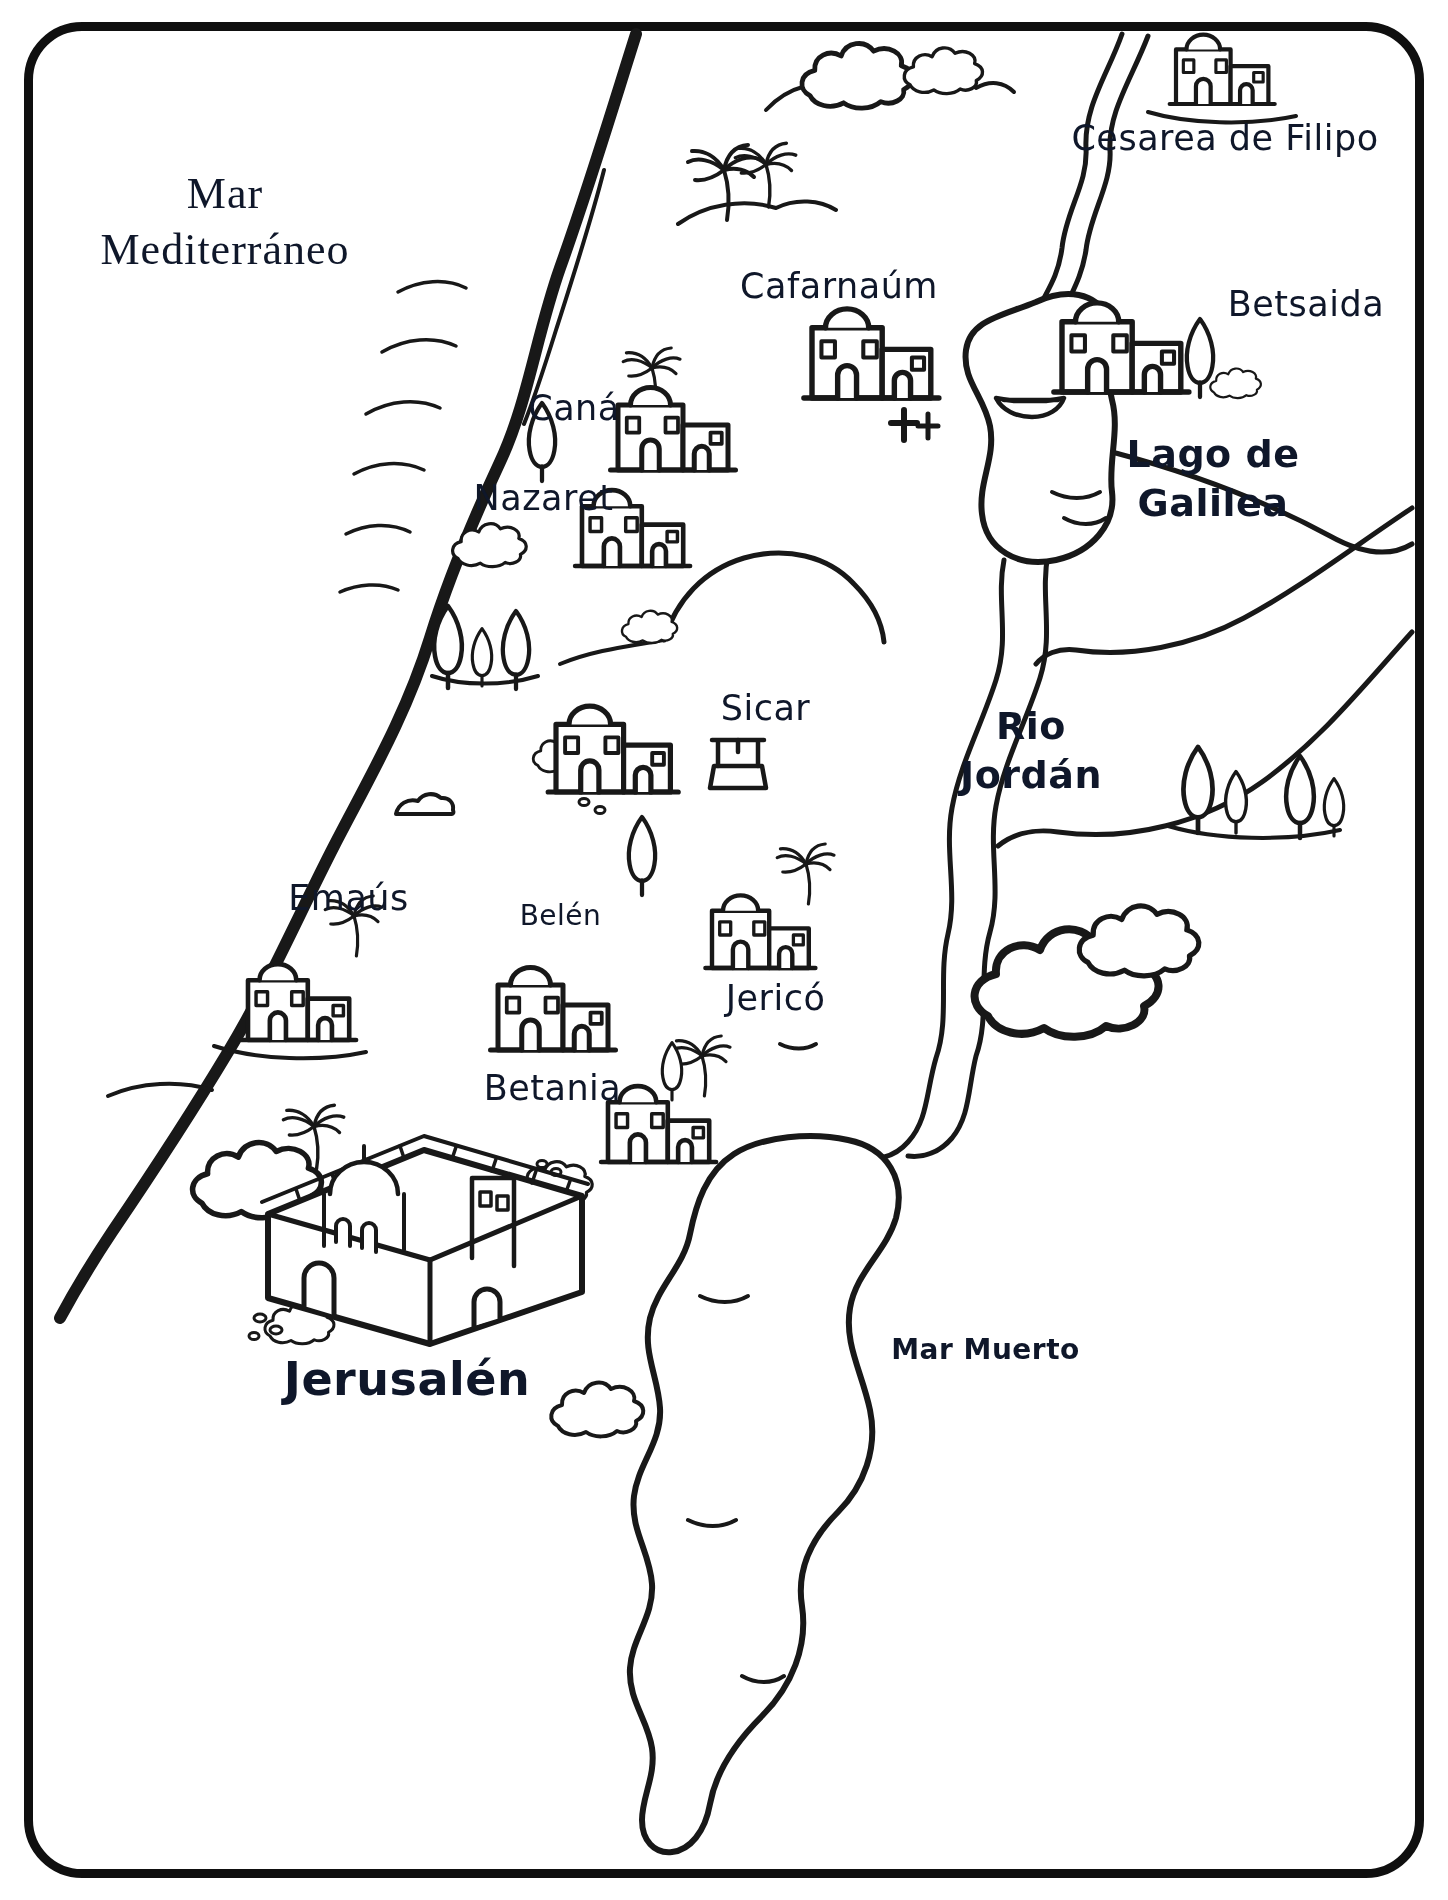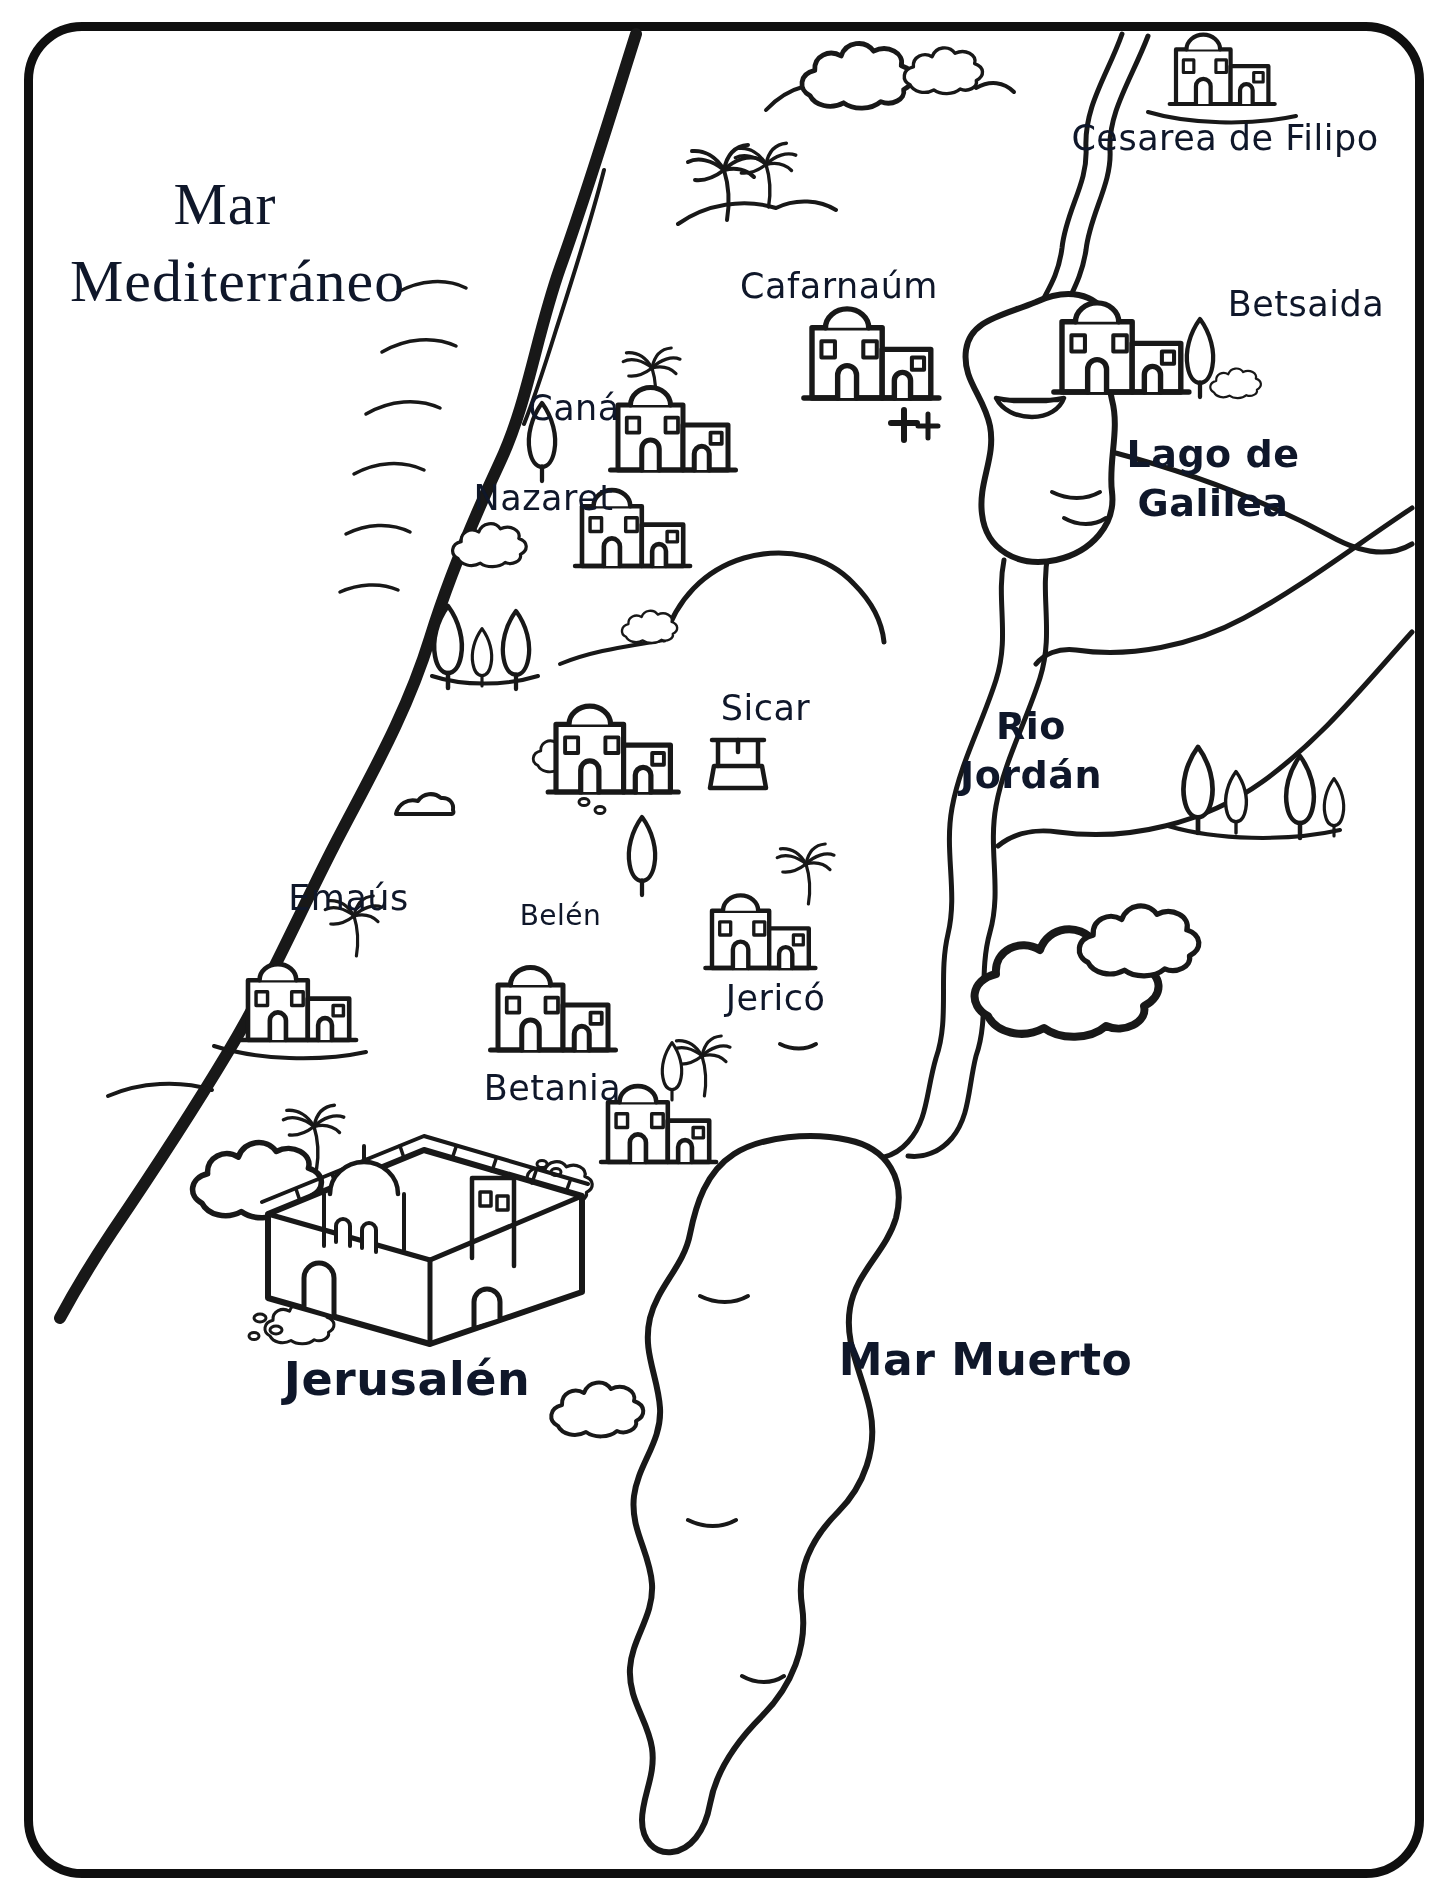--- a/index.html
+++ b/index.html
@@ -231,21 +231,21 @@
         <ellipse cx="276" cy="1330" rx="6" ry="4"></ellipse>
         <ellipse cx="254" cy="1336" rx="5" ry="3.5"></ellipse>
         <ellipse cx="584" cy="802" rx="5" ry="3.5"></ellipse>
         <ellipse cx="600" cy="810" rx="5" ry="3.5"></ellipse>
         <ellipse cx="542" cy="1164" rx="5" ry="3.5"></ellipse>
         <ellipse cx="556" cy="1172" rx="5" ry="3.5"></ellipse>
       </g>
     </g>
   </svg>
 
-  <div class="label serif" style="left:70px;top:166px;width:310px;font-size:60px;">
+  <div class="label serif" style="left:70px;top:166px;width:310px;font-size:44px;">
     <span>Mar</span>
     <span>Mediterráneo</span>
   </div>
 
   <div class="label" style="left:1050px;top:116px;width:350px;font-size:35px;">Cesarea de Filipo</div>
 
   <div class="label" style="left:704px;top:264px;width:270px;font-size:35px;">Cafarnaúm</div>
 
   <div class="label" style="left:1206px;top:282px;width:200px;font-size:35px;">Betsaida</div>
 
@@ -269,14 +269,14 @@
   <div class="label" style="left:266px;top:876px;width:165px;font-size:35px;">Emaús</div>
 
   <div class="label" style="left:488px;top:898px;width:145px;font-size:28px;">Belén</div>
 
   <div class="label" style="left:698px;top:976px;width:155px;font-size:35px;">Jericó</div>
 
   <div class="label" style="left:460px;top:1066px;width:185px;font-size:35px;">Betania</div>
 
   <div class="label bold" style="left:252px;top:1350px;width:310px;font-size:46px;">Jerusalén</div>
 
-  <div class="label bold" style="left:838px;top:1332px;width:295px;font-size:44px;">Mar Muerto</div>
+  <div class="label bold" style="left:838px;top:1332px;width:295px;font-size:28px;">Mar Muerto</div>
 </div>
 
 </body></html>

